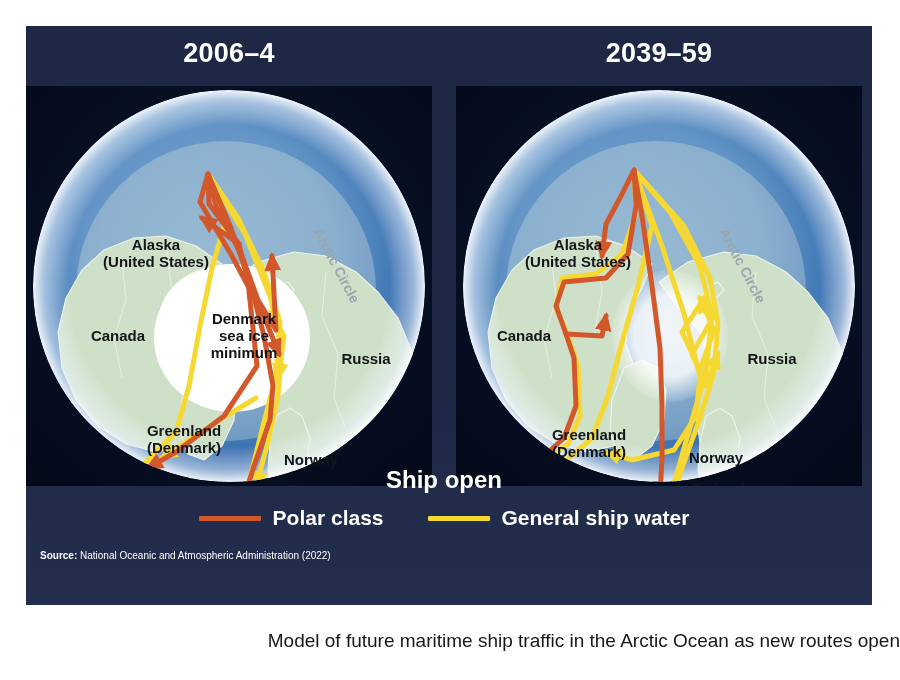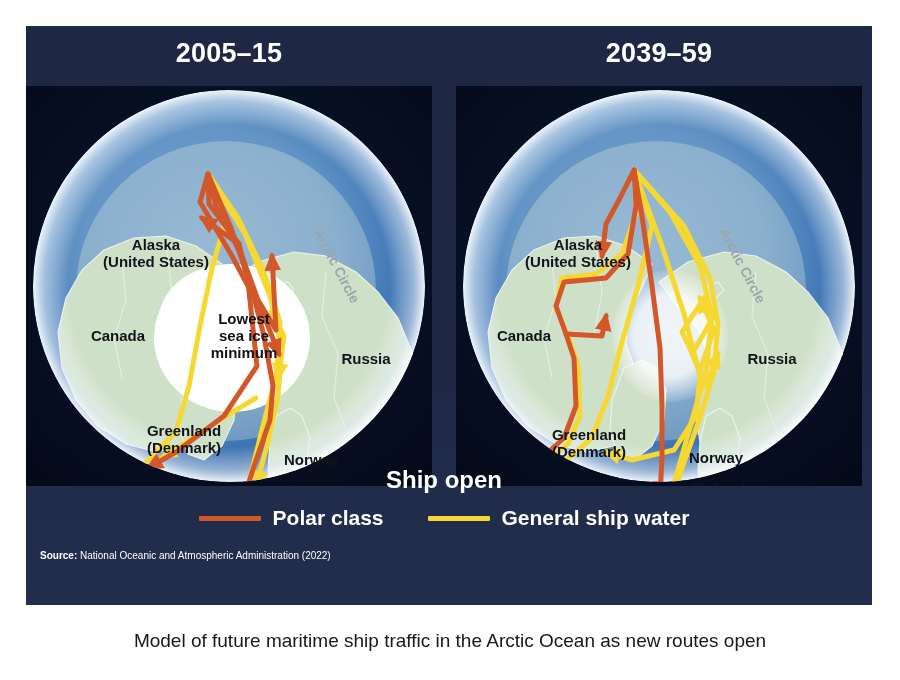--- a/index.html
+++ b/index.html
@@ -53,32 +53,32 @@
   .legend-swatch{display:block;width:62px;height:5px;border-radius:1px;}
   .legend-label{color:#ffffff;font-size:21px;font-weight:bold;white-space:nowrap;}
 
   .source-line{
     position:absolute;left:14px;top:524px;width:800px;
     color:#ffffff;font-size:10px;white-space:nowrap;
   }
   .source-line b{font-weight:bold;}
 
   .caption{
-    position:absolute;left:0px;top:630px;width:900px;text-align:center;
+    position:absolute;left:0px;top:630px;width:900px;text-align:right;
     color:#15181c;font-size:19px;
   }
 </style>
 </head>
 <body>
 
 <div id="root">
 
   <div class="figure-panel">
 
-    <div class="map-title" id="title-left">2005–15</div>
+    <div class="map-title" id="title-left">2006–4</div>
     <div class="map-title" id="title-right">2039–59</div>
 
     <div class="map-frame" id="map-left">
       <div class="globe-wrap" id="globe-left">
           <svg width="406" height="400" viewBox="0 0 406 400" class="globe-svg">
             <defs>
               <radialGradient id="bg-L" cx="50%" cy="45%" r="70%">
                 <stop offset="0%" stop-color="#0d1833"></stop>
                 <stop offset="100%" stop-color="#040a1a"></stop>
               </radialGradient>
@@ -141,21 +141,21 @@
             </g>
           </svg>
           <div class="mlabel" style="left: 130px; top: 168px; transform: translate(-50%, -50%);">
             <div>Alaska</div>
             <div>(United States)</div>
           </div>
           <div class="mlabel" style="left: 92px; top: 250px; transform: translate(-50%, -50%);">
             <div>Canada</div>
           </div>
           <div class="mlabel" style="left: 218px; top: 250px; transform: translate(-50%, -50%);">
-            <div>Lowest</div>
+            <div>Denmark</div>
             <div>sea ice</div>
             <div>minimum</div>
           </div>
           <div class="mlabel" style="left: 158px; top: 354px; transform: translate(-50%, -50%);">
             <div>Greenland</div>
             <div>(Denmark)</div>
           </div>
           <div class="mlabel" style="left: 285px; top: 374px; transform: translate(-50%, -50%);">
             <div>Norway</div>
           </div>

